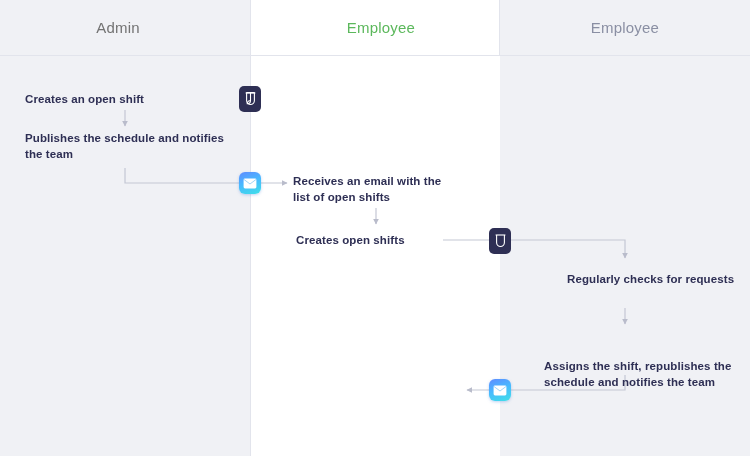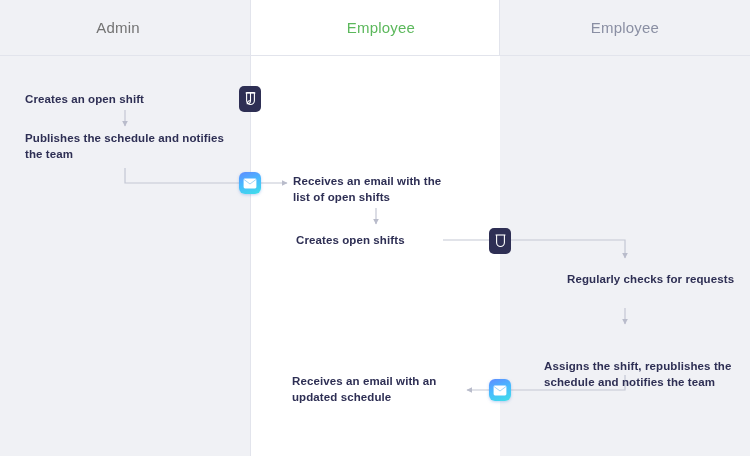--- a/index.html
+++ b/index.html
@@ -149,21 +149,20 @@
   </svg>
 
   <div class="node" style="left:25px; top:92px; width:200px;">Creates an open shift</div>
 
   <div class="node" style="left:293px; top:174px; width:166px;">Receives an email with the list of open shifts</div>
 
   <div class="node" style="left:25px; top:131px; width:200px;">Publishes the schedule and notifies the team</div>
 
   <div class="node" style="left:296px; top:233px; width:160px;">Creates open shifts</div>
 
-  <div class="node" style="left:292px; top:374px; width:176px;">Receives an email with an updated schedule</div>
 
   <div class="node" style="left:535px; top:272px; width:180px;margin-left:32px;">Regularly checks for requests</div>
 
   <div class="node" style="left:544px; top:327px; width:190px;margin-top:32px;">Assigns the shift, republishes the schedule and notifies the team</div>
 
   <div class="badge logo" style="left:239px; top:86px;">
     <svg width="13" height="16" viewBox="0 0 13 16">
       <path d="M2.2 1.6 H10.8 M6.5 1.6 V9.5 A3.3 3.3 0 0 1 3.2 12.8 A3.3 3.3 0 0 1 6.5 9.5" stroke="#ffffff" stroke-width="1.1" fill="none"></path>
       <path d="M2.6 2.0 V9.6 a3.9 3.9 0 0 0 7.8 0 V2.0" stroke="#ffffff" stroke-width="1.1" fill="none" stroke-linejoin="round"></path>
       <line x1="1.6" y1="2.0" x2="11.4" y2="2.0" stroke="#ffffff" stroke-width="1.1"></line>

